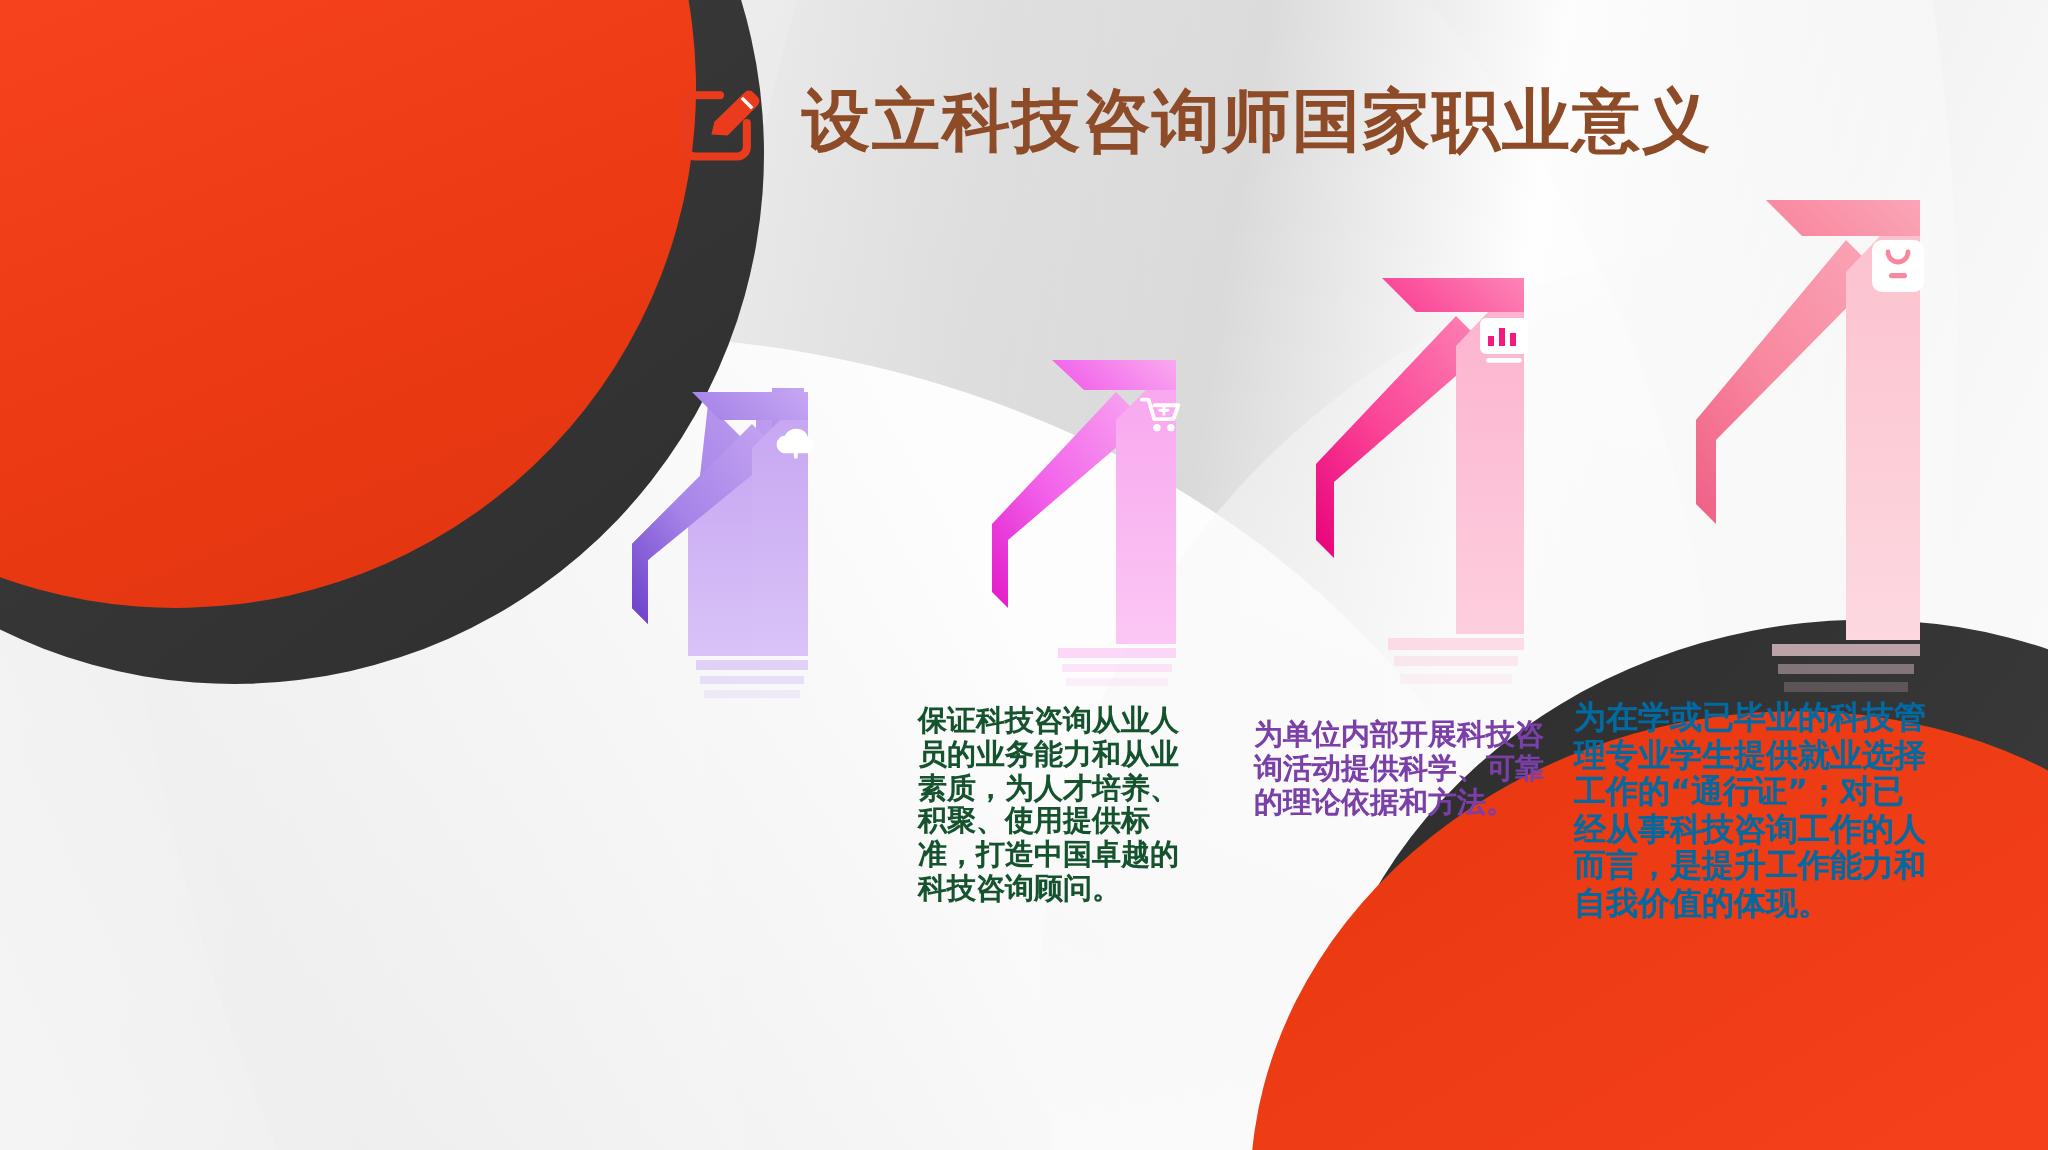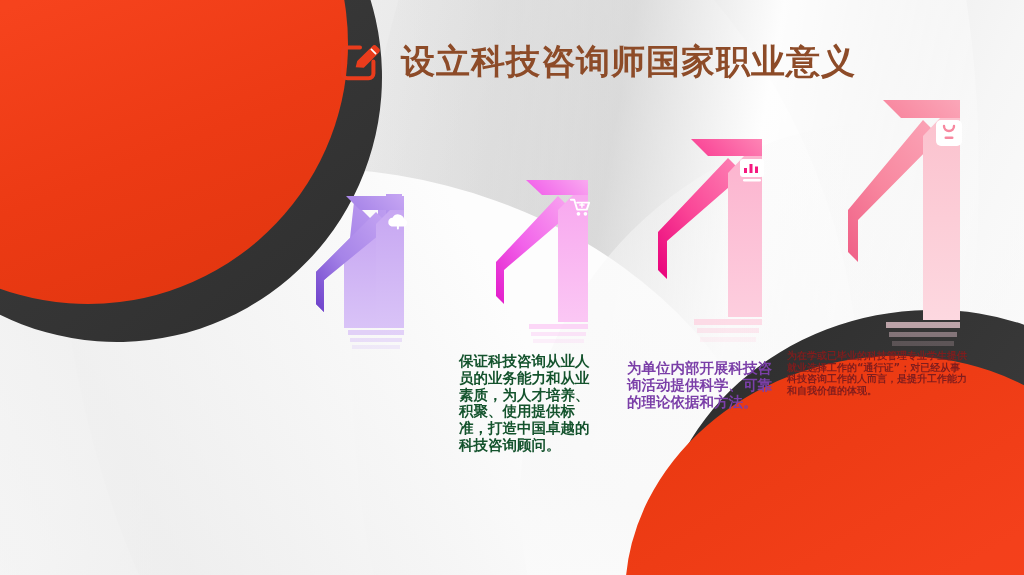--- a/index.html
+++ b/index.html
@@ -148,21 +148,21 @@
   .tblock {
     position: absolute;
     font-weight: bold;
     line-height: 1.16;
     letter-spacing: 0px;
     word-break: break-all;
   }
   .t1 { left: 268px; top: 356px; width: 152px; font-size: 14.5px; color: #96552e; }
   .t2 { left: 459px; top: 353px; width: 136px; font-size: 14.5px; color: #14532d; }
   .t3 { left: 627px; top: 360px; width: 155px; font-size: 14.5px; color: #7b3fa8; }
-  .t4 { left: 787px; top: 350px; width: 180px; font-size: 10px; color: #7f1d1d; }
+  .t4 { left: 787px; top: 350px; width: 180px; font-size: 16px; color: #0369a1; }
 </style>
 </head>
 <body>
 
 <div id="slide">
 
   <div class="bg-base"></div>
   <div class="swoosh swoosh-a"></div>
   <div class="swoosh swoosh-b"></div>
   <div class="swoosh swoosh-c"></div>

